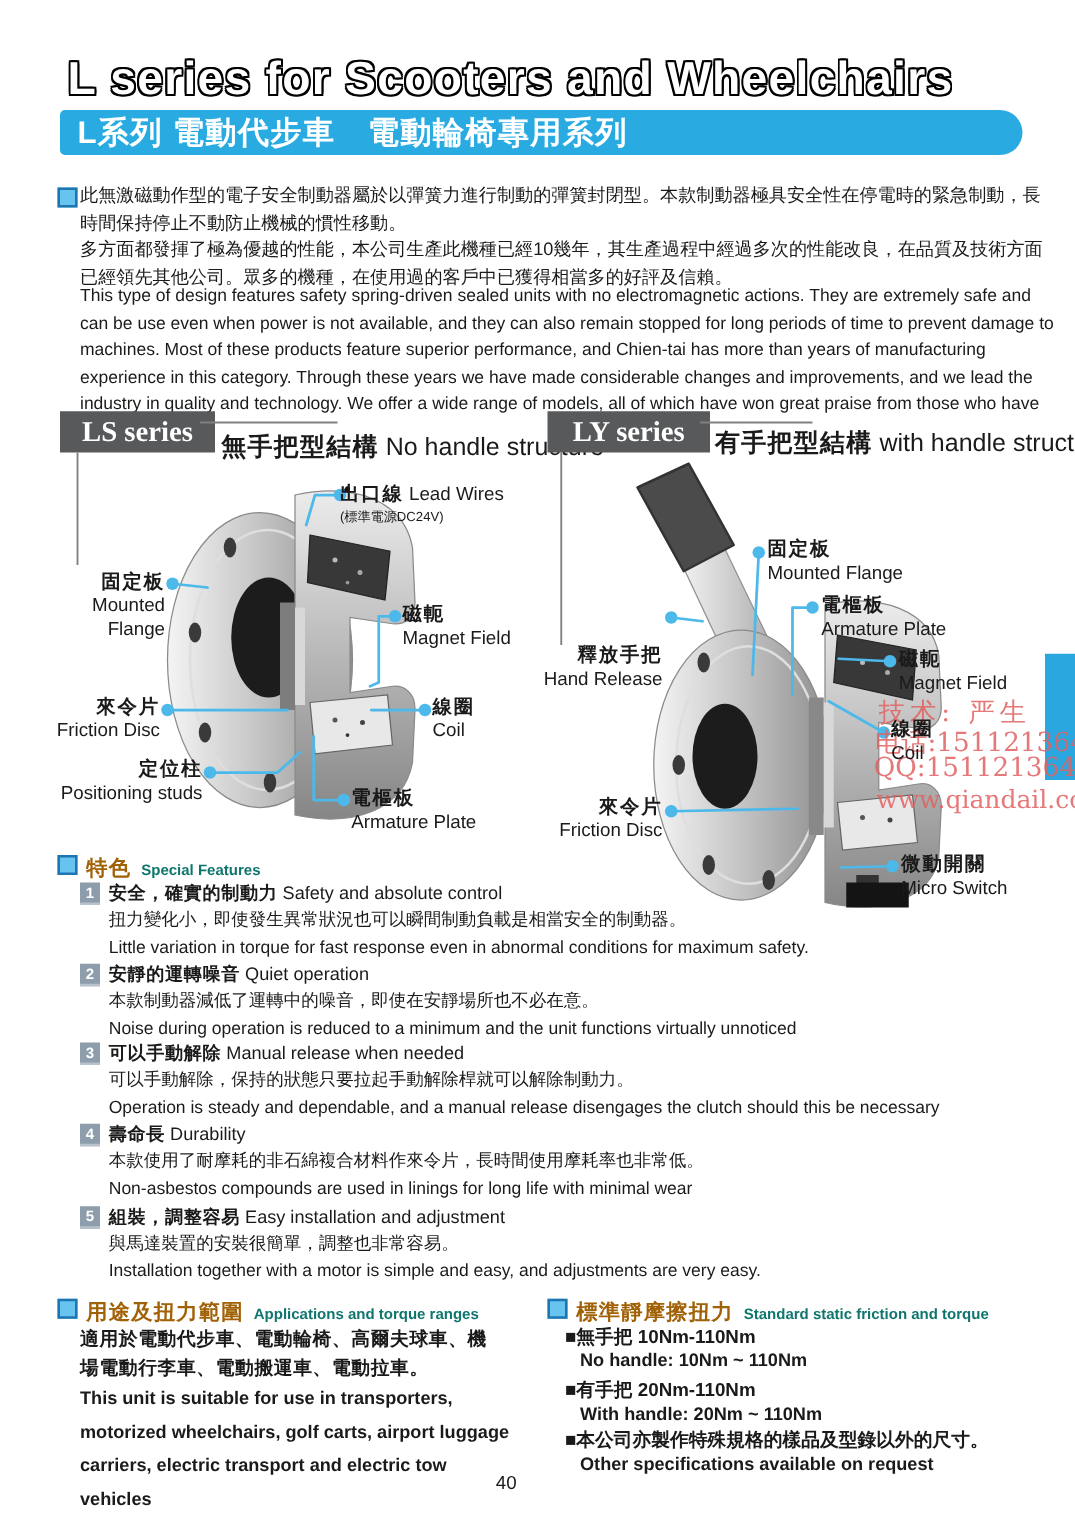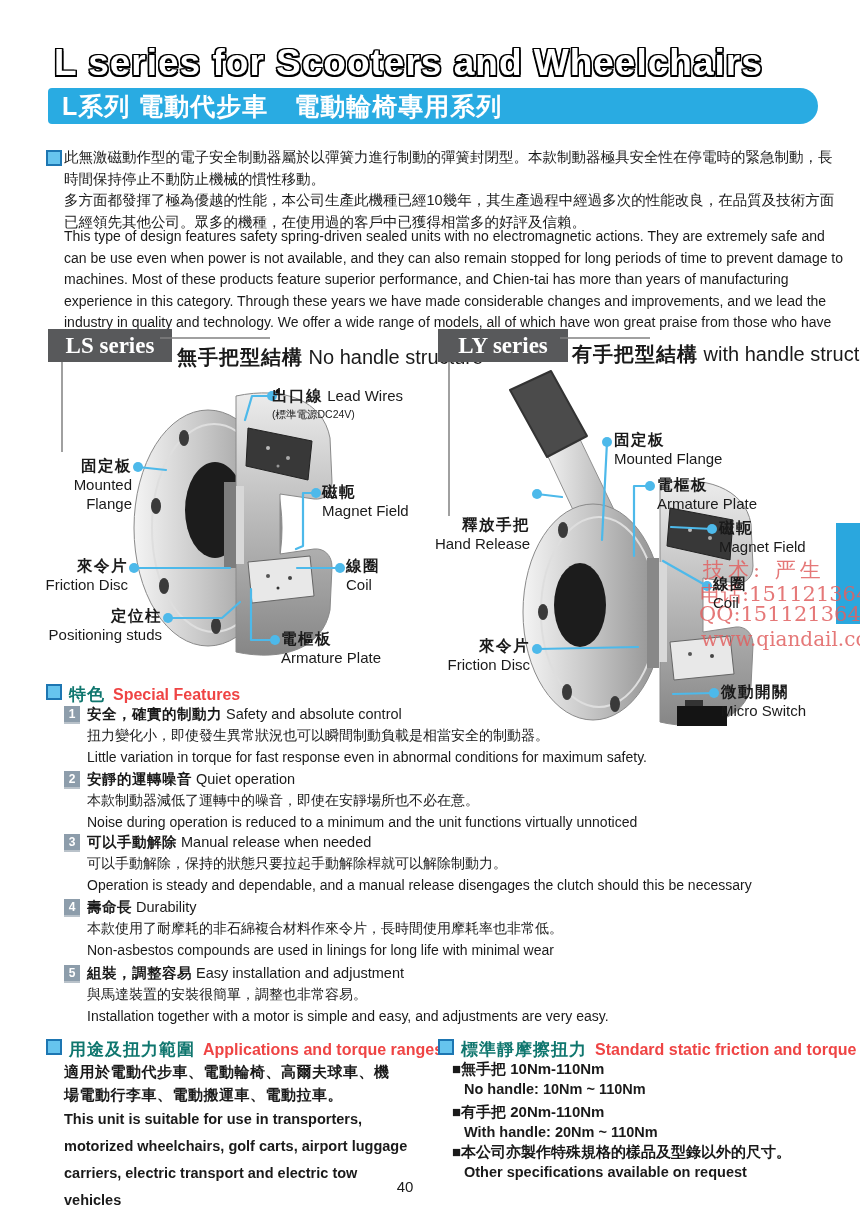--- a/index.html
+++ b/index.html
@@ -35,22 +35,22 @@
   .lbl .note{font-size:10.5px;font-weight:400;letter-spacing:0;}
 
   
   .wm{position:absolute;z-index:4;color:rgba(224,96,96,0.85);font-family:"DejaVu Serif",serif;
       white-space:nowrap;font-size:21px;}
 
   .bluebar{position:absolute;left:836px;top:523px;width:24px;height:101px;background:#2aa7de;z-index:3;}
 
   
   .sec-hdr{position:absolute;white-space:nowrap;}
-  .sec-hdr .hz{font-weight:700;font-size:17px;color:#0f766e;margin:0 8px 0 7px;font-family:"Liberation Serif",serif;letter-spacing:1px;}
-  .sec-hdr .he{font-weight:700;font-size:16px;color:#ef4444;}
+  .sec-hdr .hz{font-weight:700;font-size:17px;color:#a16207;margin:0 8px 0 7px;font-family:"Liberation Serif",serif;letter-spacing:1px;}
+  .sec-hdr .he{font-weight:700;font-size:12px;color:#0f766e;}
 
   
   .feat{position:absolute;left:64px;width:745px;}
   .feat .num{display:inline-block;width:16px;height:16px;background:#8d9dab;color:#fff;font-size:12px;
      font-weight:700;text-align:center;line-height:16px;margin-right:7px;vertical-align:1px;
      border-bottom:2px solid #b9c2ca;}
   .feat-title{font-size:14.5px;}
   .ft-zh{font-weight:700;letter-spacing:0.5px;}
   .feat-zh,.feat-en{margin-left:23px;font-size:14px;line-height:21px;margin-top:1px;}
 

